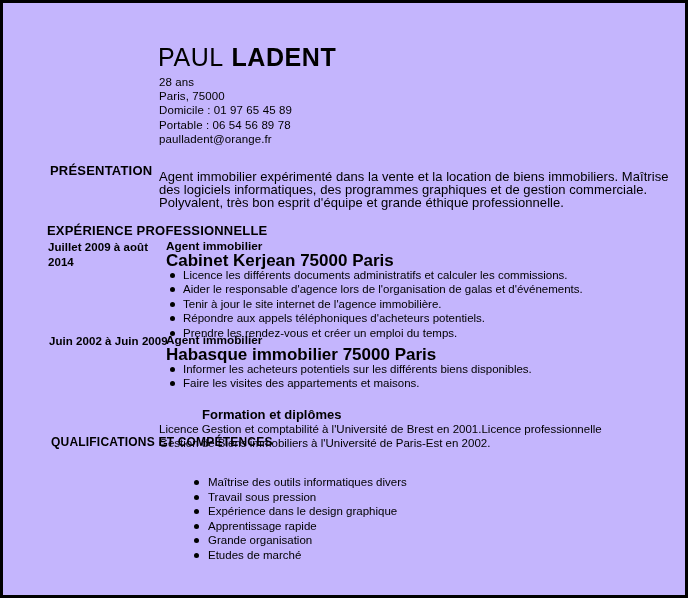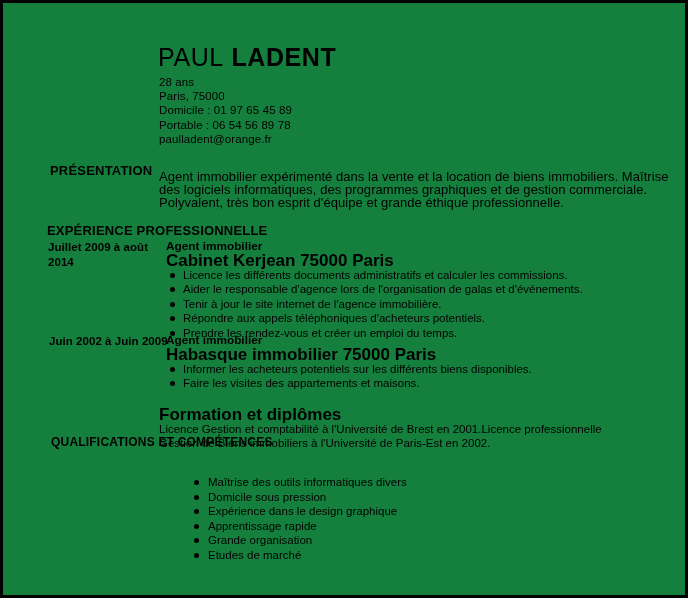--- a/index.html
+++ b/index.html
@@ -9,21 +9,21 @@
     background: #ffffff;
   }
   body {
     font-family: "Liberation Sans", sans-serif;
     color: #000000;
   }
   .page {
     position: relative;
     width: 688px;
     height: 598px;
-    background: #15803d;
+    background: #c4b5fd;
     border: 3px solid #000000;
     overflow: hidden;
   }
 
   
   .name-block {
     position: absolute;
     left: 155px;
     top: 40px;
   }
@@ -128,22 +128,23 @@
   #formation {
     position: absolute;
     left: 156px;
     top: 404px;
     width: 470px;
     font-size: 11.5px;
     line-height: 14.4px;
   }
   #formation .form-title {
     font-weight: 700;
-    font-size: 17px;
+    font-size: 13px;
     line-height: 15px;
+    margin-left: 43px;
   }
 
   
   #skills {
     position: absolute;
     left: 188px;
     top: 472px;
     font-size: 11.5px;
   }
   #skills ul {
@@ -215,21 +216,21 @@
 
   <div id="formation">
     <div class="form-title">Formation et diplômes</div>
     <div>Licence Gestion et comptabilité à l'Université de Brest en 2001.Licence professionnelle Gestion de Biens immobiliers à l'Université de Paris-Est en 2002.</div>
   </div>
 
   <div class="sec-title" id="sec-qualifications">QUALIFICATIONS ET COMPÉTENCES</div>
   <div id="skills">
     <ul>
       <li>Maîtrise des outils informatiques divers</li>
-      <li>Domicile sous pression</li>
+      <li>Travail sous pression</li>
       <li>Expérience dans le design graphique</li>
       <li>Apprentissage rapide</li>
       <li>Grande organisation</li>
       <li>Etudes de marché</li>
     </ul>
   </div>
 
 </div>
 
 </body></html>

